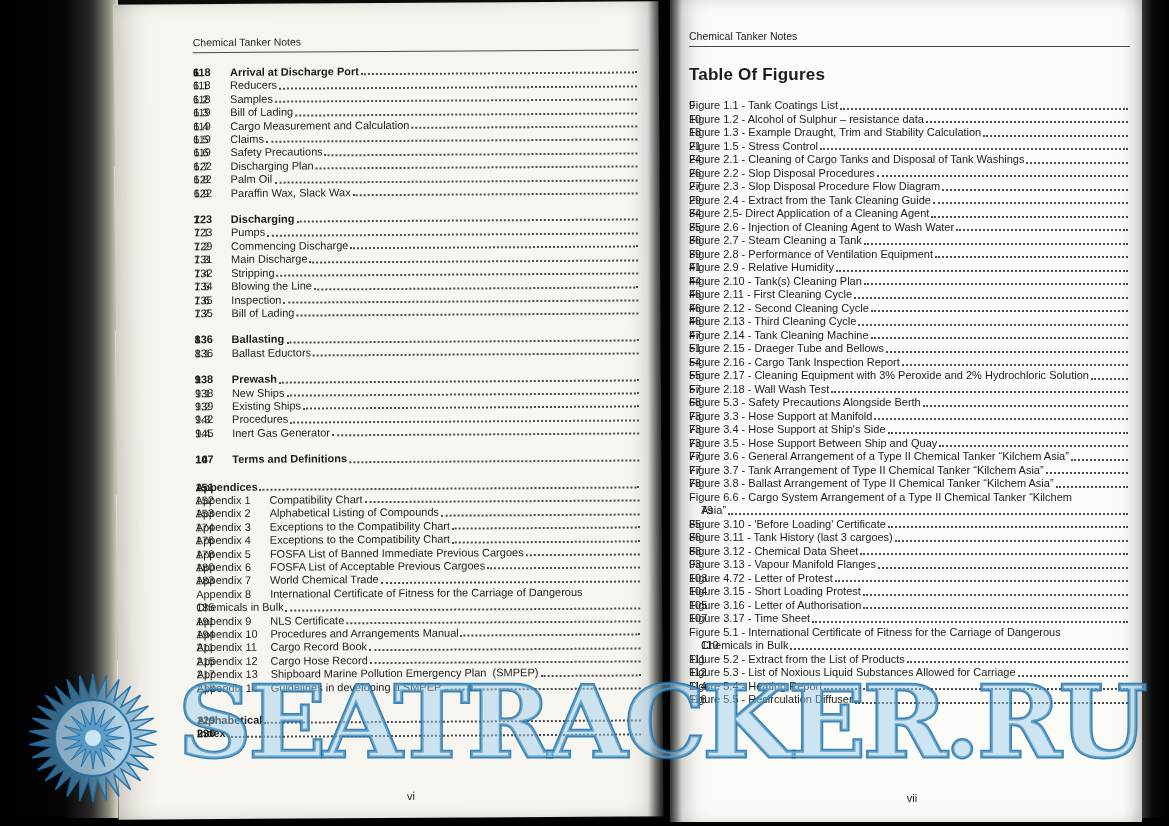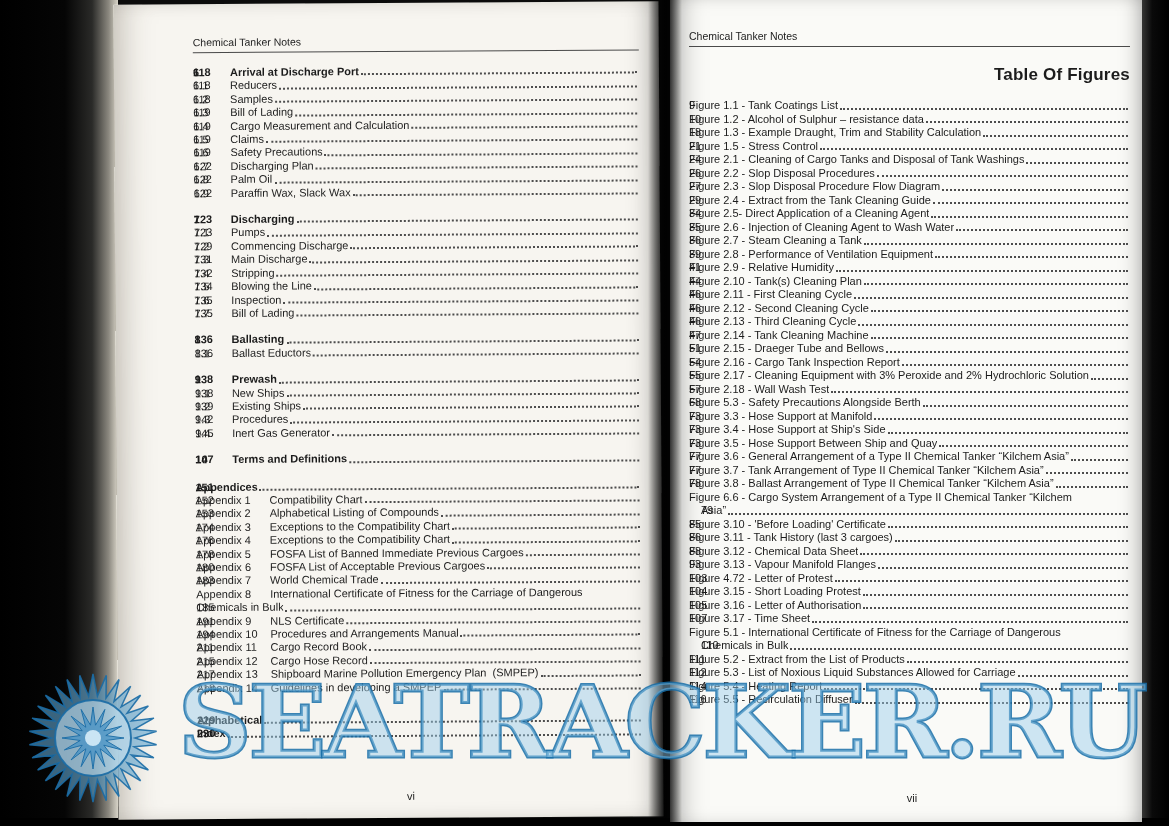--- a/index.html
+++ b/index.html
@@ -27,21 +27,21 @@
     box-shadow:inset 24px 0 30px -20px rgba(0,0,0,.5), inset -16px 0 22px -16px rgba(0,0,0,.4);}
 
   .running-header{font-size:10.5px;color:#222;}
   .header-rule{border:none;border-top:1px solid #4a4a4a;margin:4px 0 0 0;}
 
   
   .content-l{position:absolute;left:79px;top:32px;width:446px;font-size:11px;}
   .content-l .toc{margin-top:12px;}
   
   .content-r{position:absolute;left:19px;top:30px;width:441px;font-size:11px;}
-  .figures-title{font-size:17px;font-weight:bold;text-align:right;margin:18px 0 14px 0;letter-spacing:.2px;}
+  .figures-title{font-size:17px;font-weight:bold;text-align:left;margin:18px 0 14px 0;letter-spacing:.2px;}
 
   
   .row{display:flex;align-items:baseline;line-height:13.4px;}
   .content-r .row{line-height:13.5px;}
   .row .num{flex:0 0 37px;}
   .row.app .num{flex:0 0 74px;}
   .row .label{white-space:pre;overflow:hidden;}
   .row .dots{flex:1 1 auto;min-width:6px;border-bottom:2px dotted #4d4d4d;margin:0 2px 3px 2px;align-self:flex-end;}
   .row .page{flex:0 0 auto;text-align:right;}
   .row.h{font-weight:bold;margin-top:13px;}

